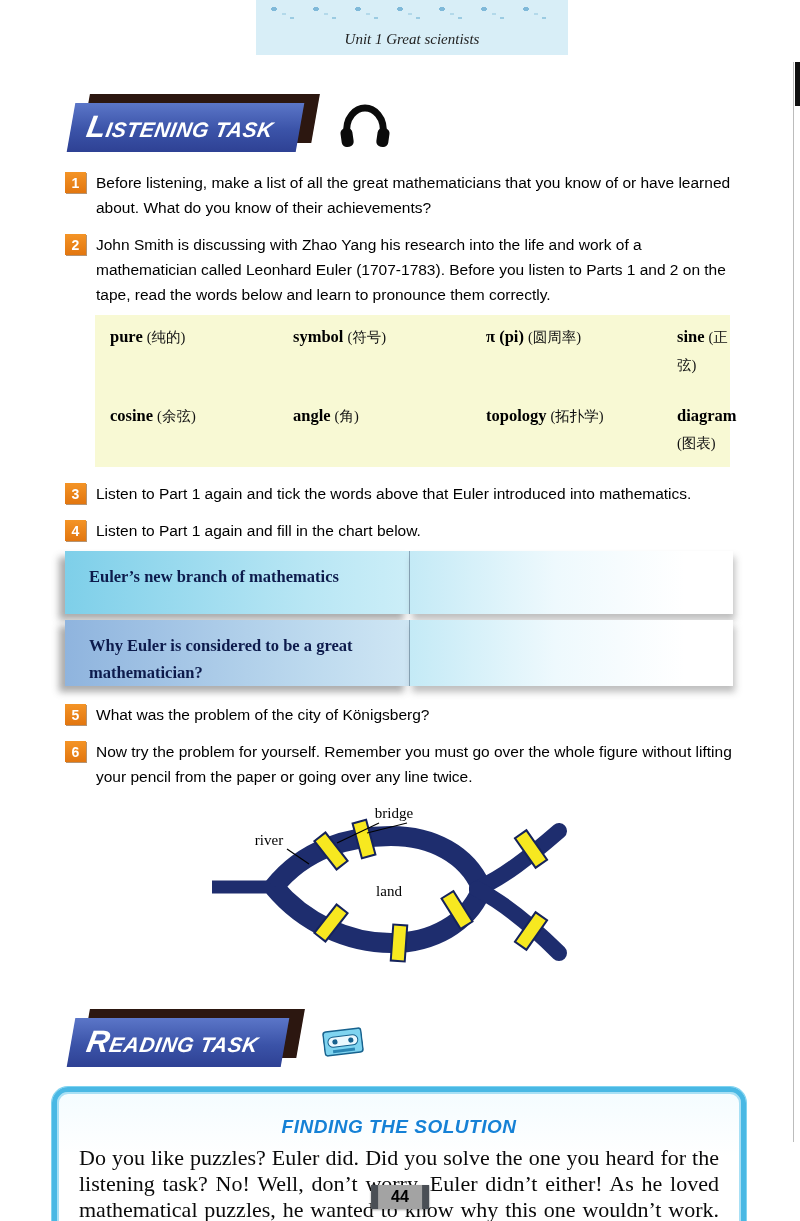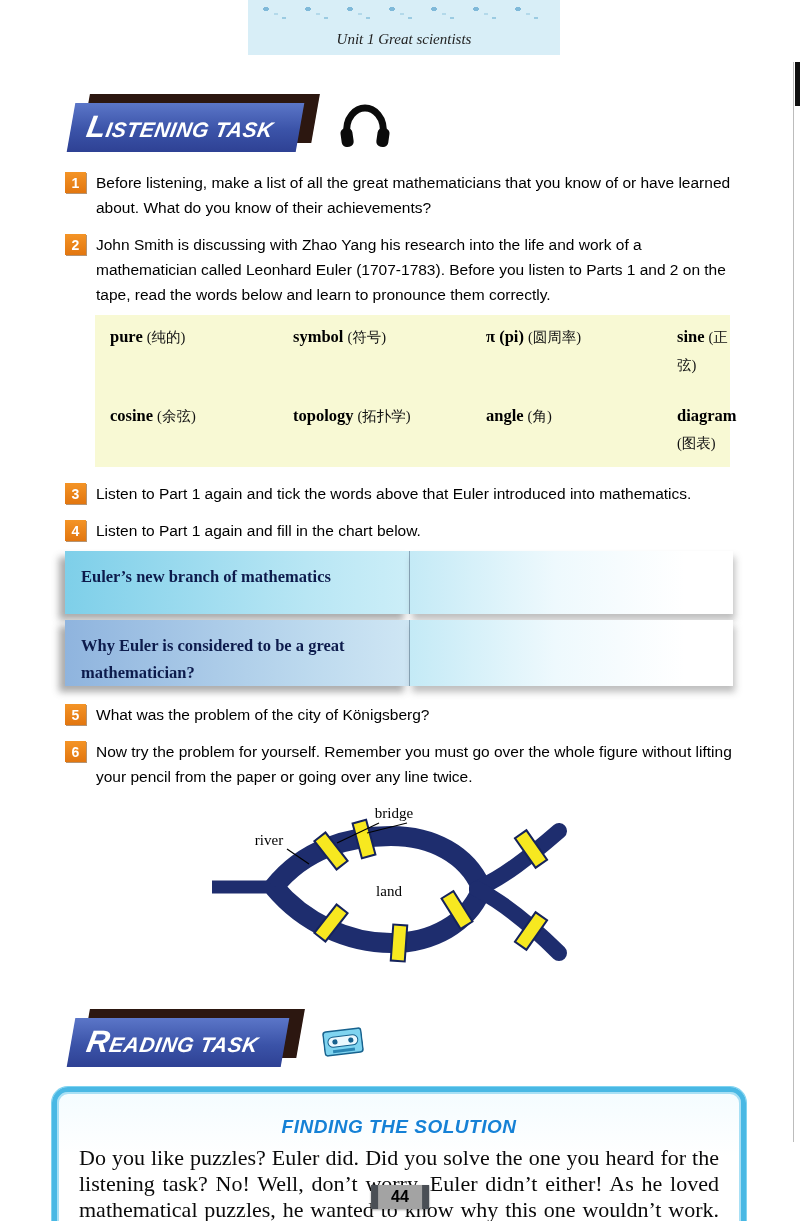--- a/index.html
+++ b/index.html
@@ -1,21 +1,21 @@
 <!DOCTYPE html>
 <html><head>
 <meta charset="utf-8">
 <style>
   html,body { margin:0; padding:0; background:#ffffff; }
   .page {
     position:relative; width:800px; height:1221px; background:#fff;
     font-family:"Liberation Sans", sans-serif; overflow:hidden;
   }
   
-  .unit-banner { position:absolute; top:0; left:248px; width:312px; height:55px; background:#d8eef7; }
+  .unit-banner { position:absolute; top:0; left:256px; width:312px; height:55px; background:#d8eef7; }
   .droplets {
     position:absolute; top:2px; left:8px; right:8px; height:24px;
     background-image:
       radial-gradient(ellipse 5px 3px at 10px 7px, #7fb9d9 60%, rgba(0,0,0,0) 61%),
       radial-gradient(ellipse 4px 2.5px at 28px 16px, #9bcbe2 60%, rgba(0,0,0,0) 61%),
       radial-gradient(ellipse 3px 2px at 20px 12px, #b3d9ea 60%, rgba(0,0,0,0) 61%);
     background-size:42px 24px; background-repeat:repeat-x;
   }
   .unit-title {
     position:absolute; bottom:7px; width:100%; text-align:center;
@@ -62,21 +62,21 @@
   .v-en { font-weight:bold; font-size:16.5px; color:#000; }
   .v-zh { font-size:14.5px; color:#111; }
 
   
   .chart { margin-top:8px; width:668px; position:relative; }
   .chart-row { display:grid; grid-template-columns:345px 1fr; }
   .chart-row + .chart-row { margin-top:6px; }
   .chart-cell { position:relative; }
   .cell-label {
     font-family:"Liberation Serif", serif; font-weight:bold; font-size:16.5px; color:#0d1b4c;
-    padding:16px 20px 0 16px; border-right:1px solid #8aa8bc;
+    padding:16px 20px 0 24px; border-right:1px solid #8aa8bc;
     box-shadow:-6px 6px 7px rgba(70,70,70,.45);
   }
   .r1 .cell-label, .r1.cell-label { height:47px; background:linear-gradient(90deg,#7ecfe9,#b8e6f4 70%,#cceef8); }
   .r2 .cell-label, .r2.cell-label { height:54px; padding-top:12px; line-height:27px;
     background:linear-gradient(90deg,#8fb4de,#bcd9ee 70%,#cfe6f4); }
   .cell-value {
     background:linear-gradient(90deg,#c4eaf6 0%,#eef9fd 45%,#ffffff 85%);
     box-shadow:2px 6px 7px rgba(70,70,70,.35);
   }
 
@@ -142,22 +142,22 @@
       <div class="task-num">2</div>
       <div class="task-text">John Smith is discussing with Zhao Yang his research into the life and work of a mathematician called Leonhard Euler (1707-1783). Before you listen to Parts 1 and 2 on the tape, read the words below and learn to pronounce them correctly.</div>
     </div>
 
     <div class="vocab-box">
       <div class="vocab-item"><span class="v-en">pure</span> <span class="v-zh">(纯的)</span></div>
       <div class="vocab-item"><span class="v-en">symbol</span> <span class="v-zh">(符号)</span></div>
       <div class="vocab-item"><span class="v-en">π (pi)</span> <span class="v-zh">(圆周率)</span></div>
       <div class="vocab-item"><span class="v-en">sine</span> <span class="v-zh">(正弦)</span></div>
       <div class="vocab-item"><span class="v-en">cosine</span> <span class="v-zh">(余弦)</span></div>
+      <div class="vocab-item"><span class="v-en">angle</span> <span class="v-zh">(角)</span></div>
       <div class="vocab-item"><span class="v-en">topology</span> <span class="v-zh">(拓扑学)</span></div>
-      <div class="vocab-item"><span class="v-en">angle</span> <span class="v-zh">(角)</span></div>
       <div class="vocab-item"><span class="v-en">diagram</span> <span class="v-zh">(图表)</span></div>
     </div>
 
     <div class="task-row t3">
       <div class="task-num">3</div>
       <div class="task-text">Listen to Part 1 again and tick the words above that Euler introduced into mathematics.</div>
     </div>
     <div class="task-row t4">
       <div class="task-num">4</div>
       <div class="task-text">Listen to Part 1 again and fill in the chart below.</div>

